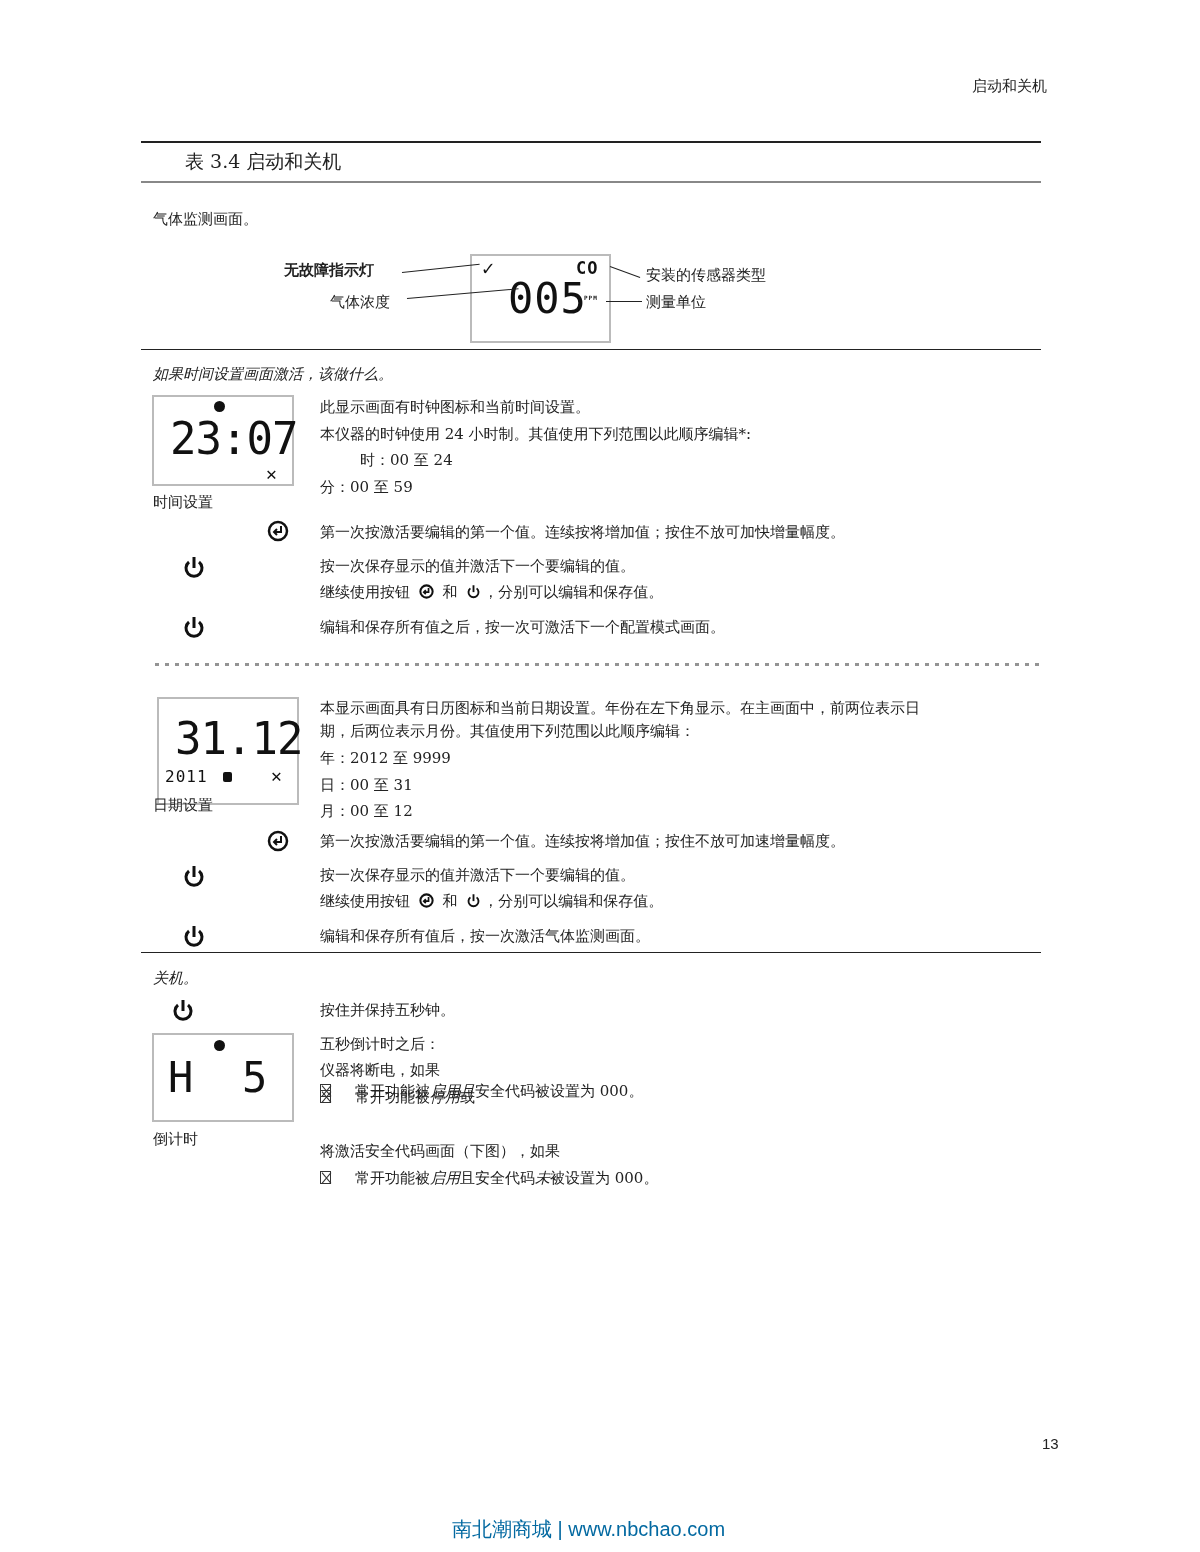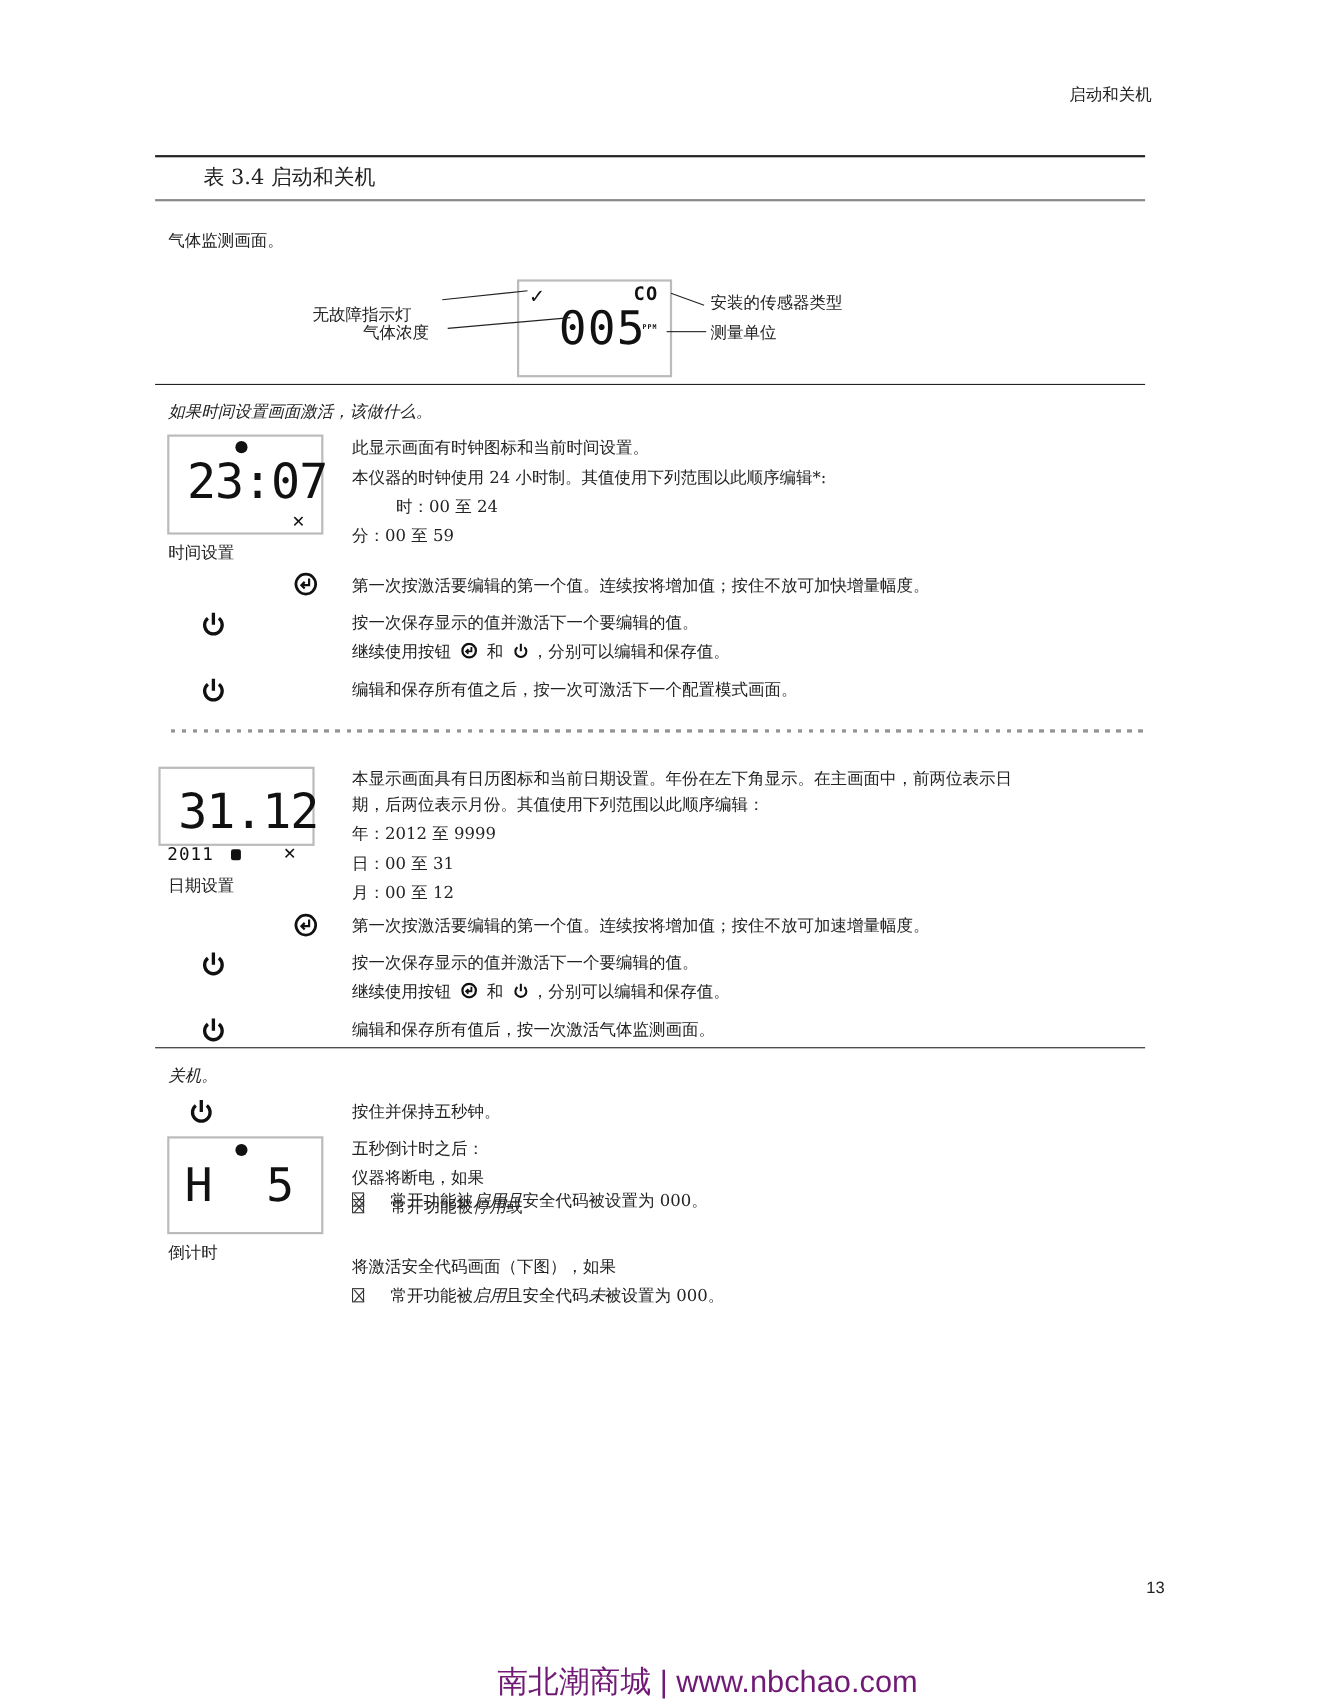--- a/index.html
+++ b/index.html
@@ -32,21 +32,21 @@
 
 <div class="txt" style="left:153px; top:209px;">气体监测画面。</div>
 
 <div class="lcd" style="left:470px; top:254px; width:141px; height:89px;">
   <span class="seg" style="left:10px; top:0px; font-size:20px; font-weight:normal;">✓</span>
   <span class="seg" style="left:104px; top:2px; font-size:17px;">CO</span>
   <span class="seg" style="left:36px; top:18px; font-size:42px; font-weight:normal;">005</span>
   <span class="seg" style="left:112px; top:38px; font-size:6px;">PPM</span>
 </div>
 
-<div class="txt" style="left:284px; top:276px;">无故障指示灯</div>
+<div class="txt" style="left:284px; top:260px;font-weight:bold;">无故障指示灯</div>
 <div class="arrow-line" style="left:402px; top:272px; width:78px; transform:rotate(-6deg);"></div>
 <div class="txt" style="left:330px; top:292px;">气体浓度</div>
 <div class="arrow-line" style="left:407px; top:298px; width:112px; transform:rotate(-5deg);"></div>
 <div class="txt" style="left:646px; top:265px;">安装的传感器类型</div>
 <div class="arrow-line" style="left:610px; top:266px; width:32px; transform:rotate(20deg);"></div>
 <div class="txt" style="left:646px; top:292px;">测量单位</div>
 <div class="arrow-line" style="left:606px; top:301px; width:36px;"></div>
 
 <div class="line-thin" style="top:349px; background:#222;"></div>
 
@@ -89,21 +89,21 @@
 </div>
 
 <svg class="icon" style="left:183px; top:615px;" width="22" height="24" viewBox="0 0 22 24">
     <path d="M6 7 A8 8 0 1 0 16 7" fill="none" stroke="#111" stroke-width="3"></path>
     <line x1="11" y1="2" x2="11" y2="13" stroke="#111" stroke-width="3"></line>
   </svg>
 <div class="txt" style="left:320px; top:617px;">编辑和保存所有值之后，按一次可激活下一个配置模式画面。</div>
 
 <div class="dotted"></div>
 
-<div class="lcd" style="left:144px; top:697px; width:142px; height:72px;">
+<div class="lcd" style="left:157px; top:697px; width:142px; height:108px;">
   <span class="seg" style="left:16px; top:14px; font-size:44px; font-weight:normal; letter-spacing:-1px;">31.12</span>
   <span class="seg" style="left:6px; top:68px; font-size:16px; font-weight:normal;">2011</span>
   <span class="icon" style="left:64px; top:73px; width:9px; height:10px; background:#111; border-radius:2px;"></span>
   <span class="seg" style="left:112px; top:66px; font-size:18px;">✕</span>
 </div>
 <div class="txt" style="left:153px; top:795px;">日期设置</div>
 
 <div class="txt" style="left:320px; top:698px;">本显示画面具有日历图标和当前日期设置。年份在左下角显示。在主画面中，前两位表示日</div>
 <div class="txt" style="left:320px; top:721px;">期，后两位表示月份。其值使用下列范围以此顺序编辑：</div>
 <div class="txt" style="left:320px; top:748px;">年：2012 至 9999</div>
@@ -163,13 +163,13 @@
 </div>
 <div class="txt" style="left:320px; top:1081px;">
   <span class="bullet"></span><span>常开功能被</span><span class="it">启用且</span><span>安全代码被设置为 000。</span>
 </div>
 <div class="txt" style="left:320px; top:1141px;">将激活安全代码画面（下图），如果</div>
 <div class="txt" style="left:320px; top:1168px;">
   <span class="bullet"></span><span>常开功能被</span><span class="it">启用</span><span>且安全代码</span><span class="it">未</span><span>被设置为 000。</span>
 </div>
 
 <div class="txt sans" style="left:1042px; top:1434px; font-size:15px;">13</div>
-<div class="txt sans" style="left:452px; top:1516px; font-size:28px; line-height:26px; color:#701a75;">南北潮商城 | www.nbchao.com</div>
+<div class="txt sans" style="left:452px; top:1516px; font-size:20px; line-height:26px; color:#0369a1;">南北潮商城 | www.nbchao.com</div>
 
 </body></html>

